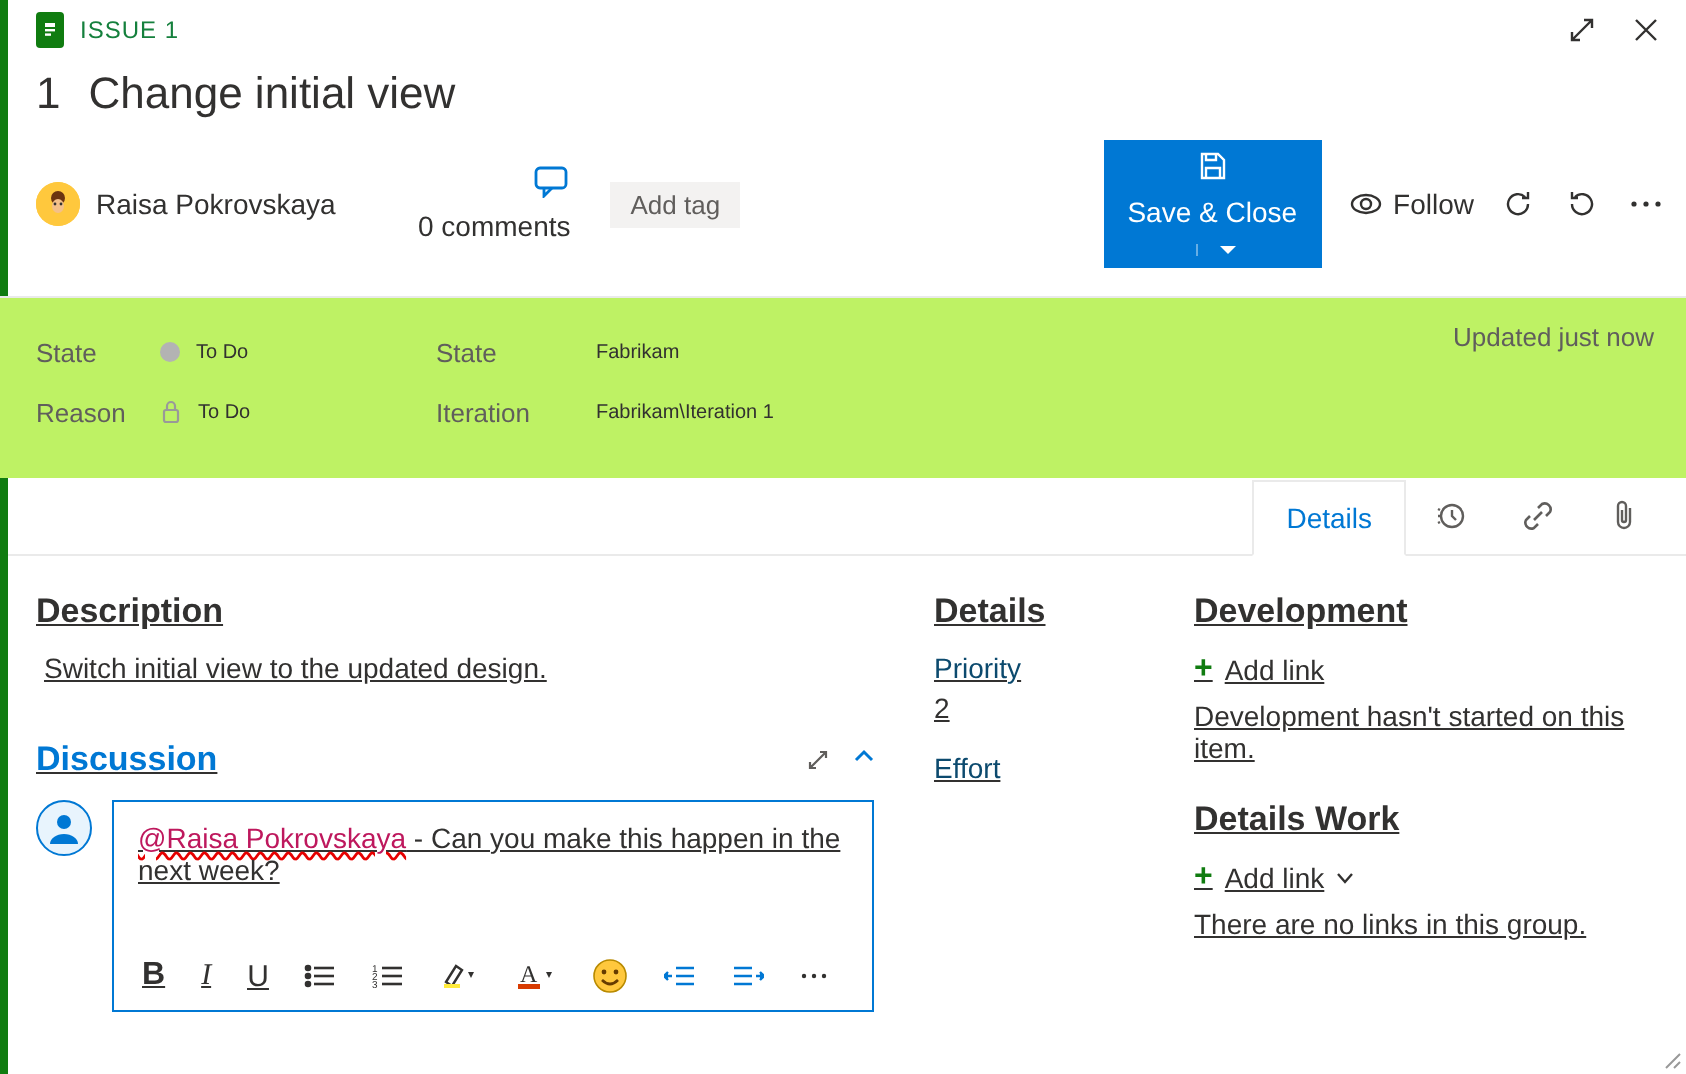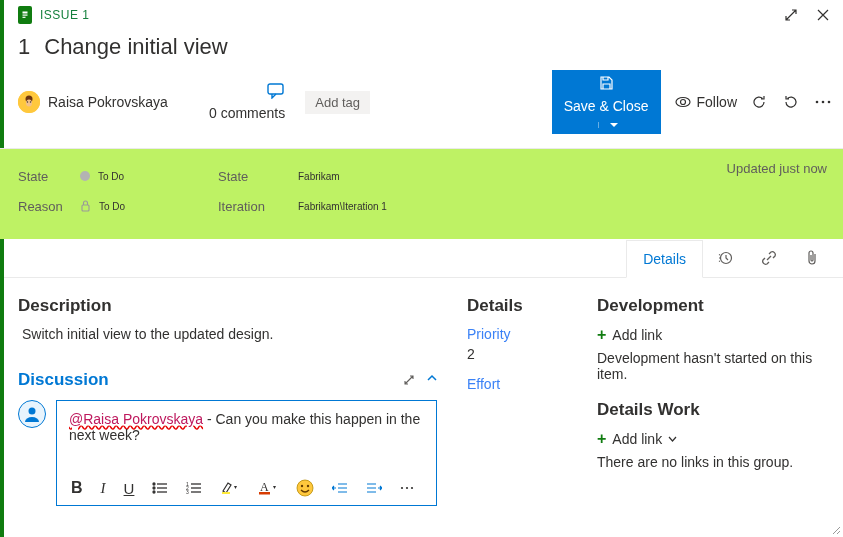--- a/index.html
+++ b/index.html
@@ -42,40 +42,40 @@
   .meta-label { width:62px; font-size:13px; color:#605e5c;}
   .meta-label2 { width:80px; font-size:13px; color:#605e5c;}
   .meta-value { display:flex; align-items:center; gap:8px; font-size:10px;}
   .state-dot { width:10px; height:10px; border-radius:50%; background:#b3b3b3;}
   .lock-icon { color:#999; font-size:12px;}
   .updated { position:absolute; right:16px; top:12px; font-size:13px; color:#605e5c;}
   .tabs-row { display:flex; justify-content:flex-end; border-bottom:1px solid #eaeaea; margin:0 -12px 0 -18px; padding-right:10px;text-align:right;}
   .tab { padding:10px 16px; cursor:pointer; color:#605e5c; border:1px solid transparent; position:relative; top:1px;}
   .tab.active { color:#0078d4; border:1px solid #eaeaea; border-bottom:1px solid #fff; background:#fff;}
   .tab-icon { padding:10px 14px; cursor:pointer; color:#605e5c; display:flex; align-items:center;}
-  .body-cols { display:flex; gap:30px; padding:18px 4px 0 0;}
+  .body-cols { display:flex; gap:30px; padding:18px 4px 0 0;text-decoration:underline;}
   .col-left { flex:1;}
   .col-mid { width:100px;}
   .col-right { width:230px;}
   .section-title { font-size:17px; font-weight:600; margin-bottom:10px;}
   .desc-text { font-size:14px; margin-bottom:28px; padding-left:4px;}
   .disc-header { display:flex; align-items:center; justify-content:space-between;}
   .disc-title { color:#0078d4; font-size:17px; font-weight:600;}
   .disc-icons { display:flex; gap:12px; color:#605e5c;}
   .disc-row { display:flex; gap:10px; margin-top:10px;}
   .disc-avatar { width:28px; height:28px; border-radius:50%; background:#e8f4fd; border:1px solid #0078d4; display:flex; align-items:center; justify-content:center; flex-shrink:0;}
   .editor { flex:1; border:1px solid #0078d4; }
   .editor-body { padding:10px 12px; min-height:70px; font-size:14px;}
   .mention { color:#be185d; text-decoration:underline; text-decoration-color:#e60000; text-decoration-style:wavy;}
   .toolbar { display:flex; align-items:center; gap:18px; padding:8px 14px; border-top:none;}
   .tb-btn { cursor:pointer; color:#323130; font-size:15px; display:flex; align-items:center;}
   .tb-bold { font-weight:700; font-size:16px;}
   .tb-italic { font-style:italic; font-family:serif;}
   .tb-under { text-decoration:underline;}
-  .planning-label { font-size:14px; color:#3b82f6; margin-bottom:4px;}
+  .planning-label { font-size:14px; color:#0c4a6e; margin-bottom:4px;}
   .planning-val { font-size:14px; margin-bottom:14px;}
   .addlink { display:flex; align-items:center; gap:6px; cursor:pointer; margin-bottom:6px;}
   .plus { color:#107c10; font-size:16px; font-weight:bold;}
   .help-text { font-size:14px; color:#323130; margin-bottom:18px;}
   .resize { position:absolute; right:2px; bottom:2px; color:#999; font-size:14px; cursor:nwse-resize;}
   svg { display:block; }
 </style>
 </head>
 <body>
 

